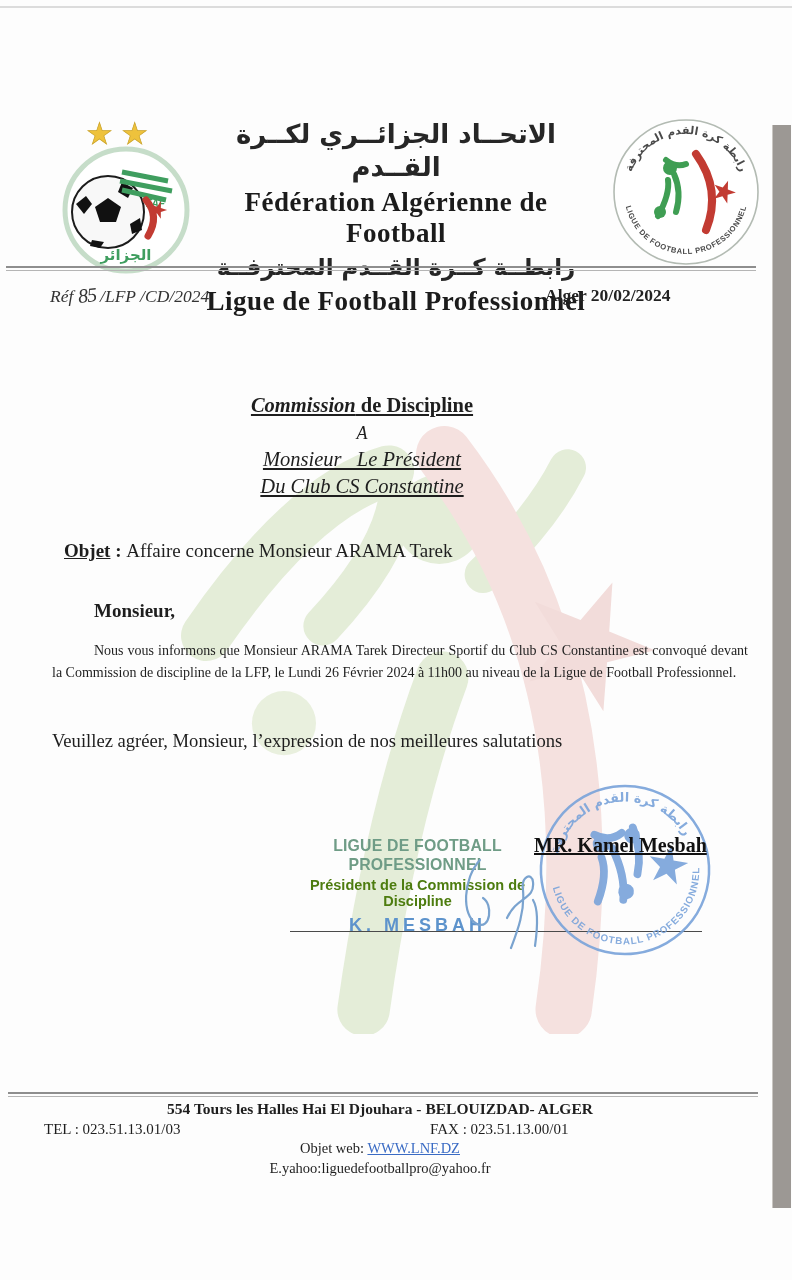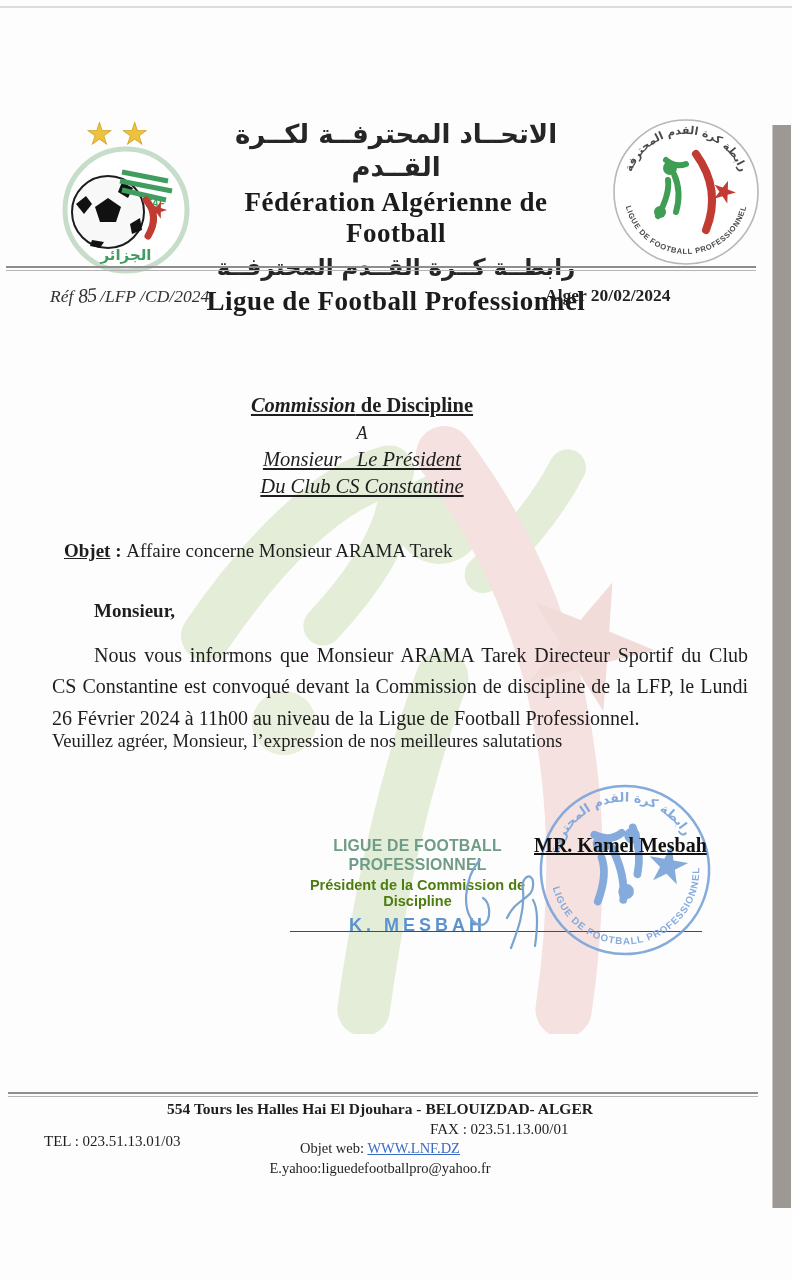--- a/index.html
+++ b/index.html
@@ -27,38 +27,38 @@
   .recipient{left:0;top:394px;width:724px;text-align:center;}
   .rec1{font-size:20.5px;font-weight:bold;text-decoration:underline;}
   .rec1 .lead{font-style:italic;}
   .rec2{font-size:18px;font-style:italic;margin-top:6px;}
   .rec3,.rec4{font-size:20.5px;font-style:italic;text-decoration:underline;margin-top:4px;white-space:pre-wrap;}
   
   .objet{left:64px;top:540px;width:660px;font-size:19px;}
   .objet .lbl{font-weight:bold;text-decoration:underline;}
   .objet .lbl-colon{font-weight:bold;}
   .salutation{left:94px;top:600px;font-size:19px;font-weight:bold;}
-  .bodypara{left:52px;top:640px;width:696px;font-size:20px;line-height:1.57;text-align:justify;text-indent:42px;}
+  .bodypara{left:52px;top:640px;width:696px;font-size:14px;line-height:1.57;text-align:justify;text-indent:42px;}
   .closing{left:52px;top:730px;width:680px;font-size:18.6px;}
   
   .stamp-green{left:295px;top:836px;width:245px;text-align:center;font-family:"Liberation Sans", sans-serif;}
   .sg1{font-size:16.5px;font-weight:bold;letter-spacing:0.2px;transform:scaleX(0.96);}
   .sg2{font-size:14.5px;font-weight:bold;margin-top:3px;}
   .sg3{font-size:18px;font-weight:bold;letter-spacing:4px;margin-top:6px;}
   .signer{left:534px;top:834px;font-size:20px;font-weight:600;text-decoration:underline;color:#111;z-index:6;}
   .blue-stamp{left:537px;top:782px;width:176px;height:176px;transform:rotate(-8deg);opacity:0.9;z-index:4;}
   .signature-svg{left:455px;top:848px;z-index:5;}
   .sig-rule{left:290px;top:931px;width:412px;height:0;border-top:1.6px solid #4a4a4a;}
   
   .watermark{left:148px;top:422px;width:505px;height:612px;z-index:0;pointer-events:none;}
   .content-layer{position:absolute;left:0;top:0;width:792px;height:1280px;z-index:1;}
   
   .ftr-rule{left:8px;top:1092px;width:750px;}
   .ftr-address{left:0;top:1100px;width:760px;text-align:center;font-weight:bold;font-size:15.5px;}
-  .ftr-tel{left:44px;top:1121px;font-size:15px;margin-top:12px;}
+  .ftr-tel{left:44px;top:1121px;font-size:15px;}
   .ftr-fax{left:430px;top:1121px;font-size:15px;}
   .ftr-site{left:0;top:1140px;width:760px;text-align:center;font-size:14.5px;}
   .ftr-site a{color:#3a6bc4;}
   .ftr-email{left:0;top:1160px;width:760px;text-align:center;font-size:14.5px;}
   svg text{font-family:"Liberation Sans", sans-serif;}
   svg text.svg-ar{font-family:"DejaVu Sans", sans-serif;}
 </style>
 </head>
 <body>
 
@@ -102,21 +102,21 @@
       </g>
       <text x="112" y="95" font-size="10" font-weight="bold" font-style="italic" fill="#3f9e5f">FAF</text>
       <path d="M112,88 Q126,104 114,124" fill="none" stroke="#c23b32" stroke-width="7" stroke-linecap="round"></path>
       <g transform="translate(124,98) rotate(18) scale(0.13)" fill="#c23b32">
         <path d="M0,-70 L15.9,-21.8 L66.6,-21.6 L25.7,8.3 L41.1,56.6 L0,27 L-41.1,56.6 L-25.7,8.3 L-66.6,-21.6 L-15.9,-21.8 Z"></path>
       </g>
       <text class="svg-ar" x="92" y="148" font-size="15" font-weight="bold" fill="#3f9e5f" text-anchor="middle" direction="rtl">الجزائر</text>
     </svg>
 
     <div class="abs hdr-center">
-      <div class="ar ar1">الاتحــاد المحترفــة لكــرة القــدم</div>
+      <div class="ar ar1">الاتحــاد الجزائــري لكــرة القــدم</div>
       <div class="fr fr1">Fédération Algérienne de Football</div>
       <div class="ar ar2">رابطــة كــرة القــدم المحترفــة</div>
       <div class="fr fr2">Ligue de Football Professionnel</div>
     </div>
 
     <svg class="abs" style="left:610px;top:116px;" width="152" height="152" viewBox="0 0 152 152">
       <defs>
         <path id="rl-top" d="M 18,76 A 58,58 0 0 1 134,76"></path>
         <path id="rl-bot" d="M 14,76 A 62,62 0 0 0 138,76"></path>
       </defs>

